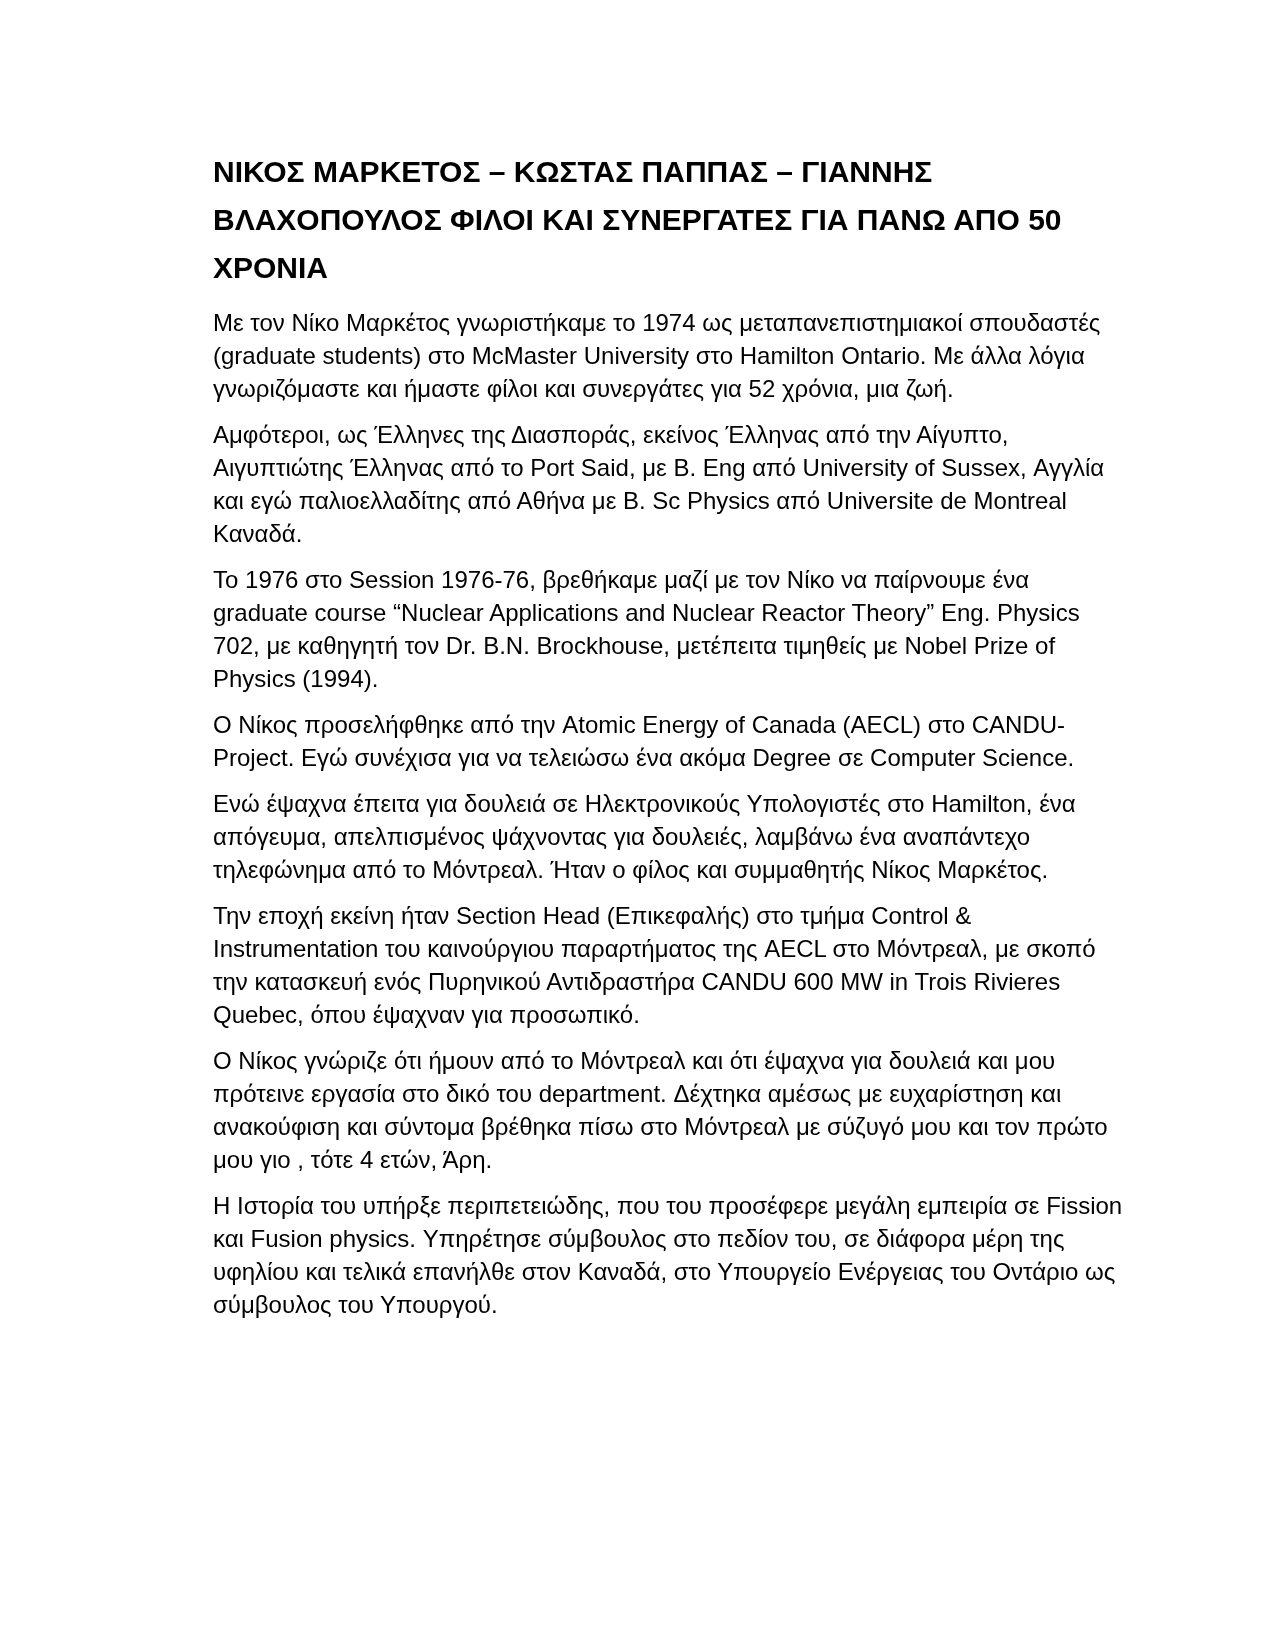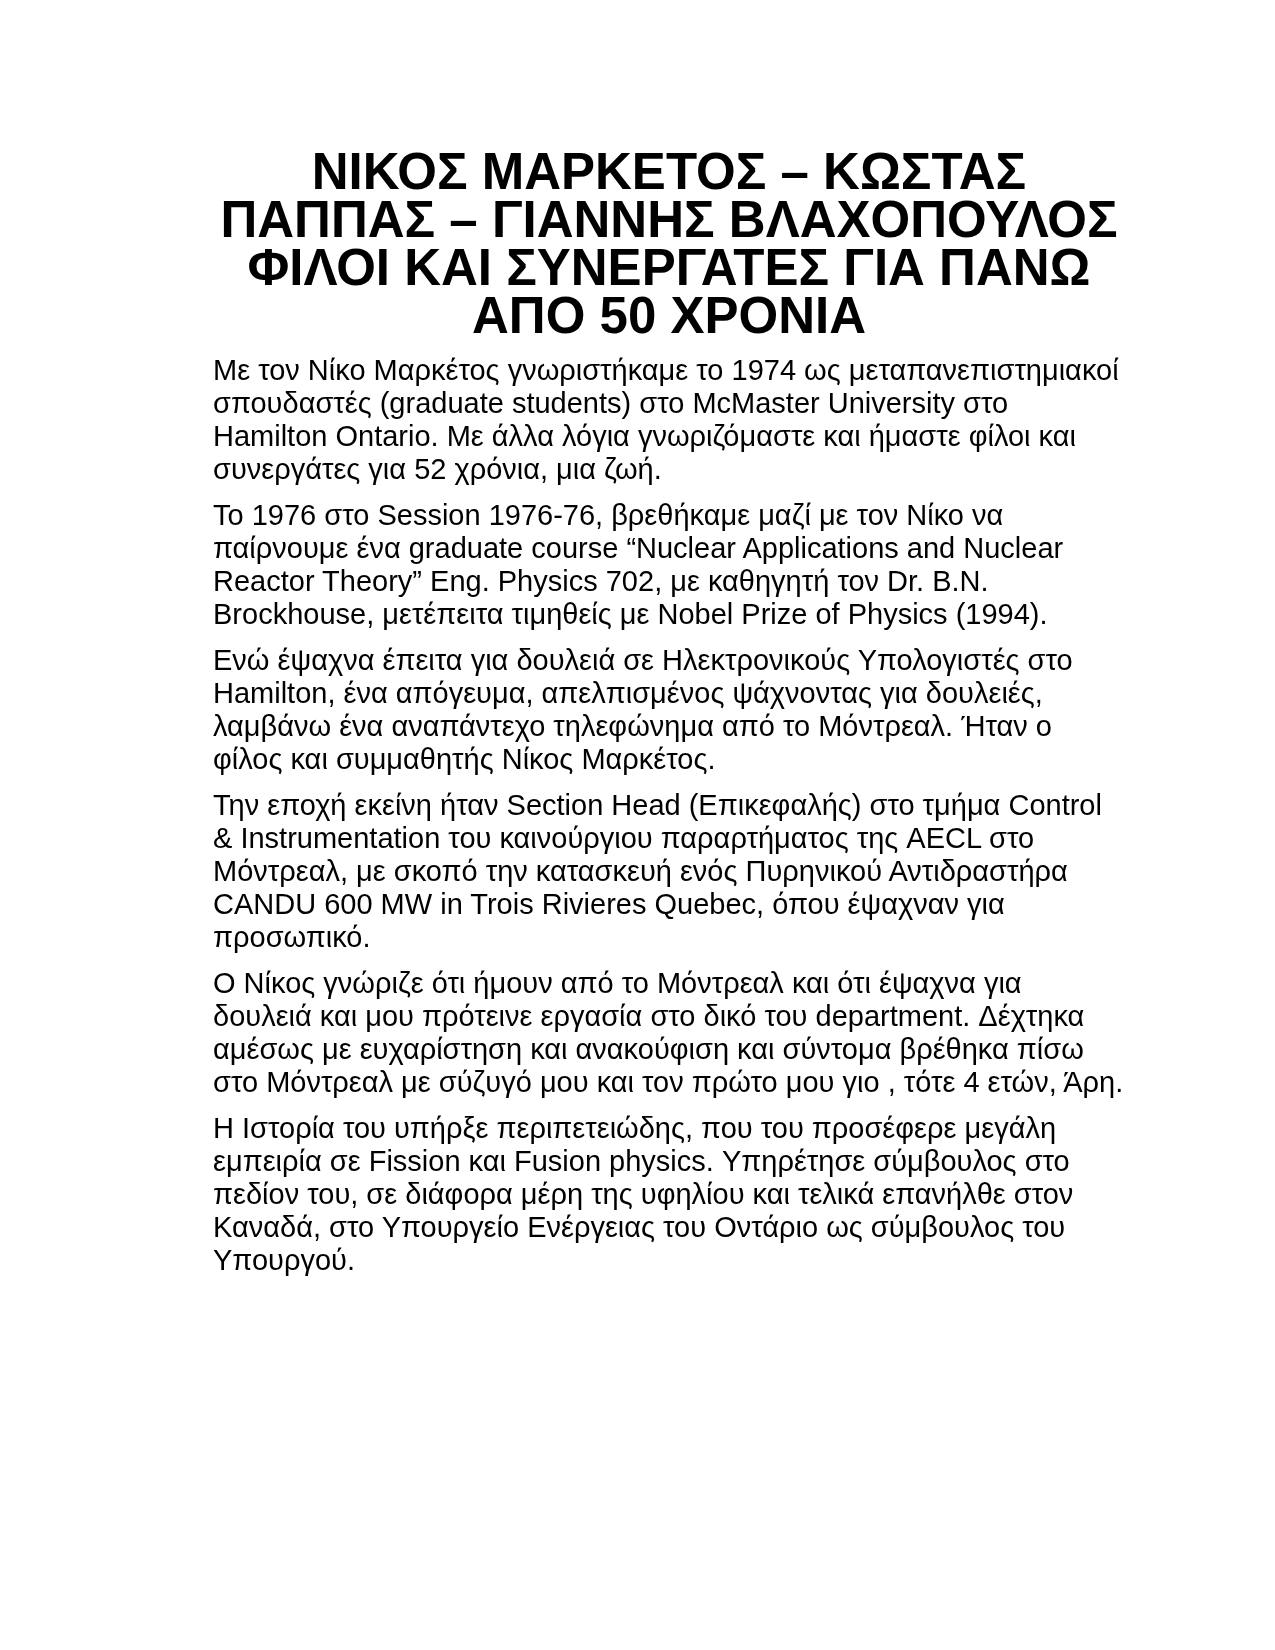--- a/index.html
+++ b/index.html
@@ -16,45 +16,46 @@
     font-family: "Liberation Sans", sans-serif;
     overflow: hidden;
   }
   .content {
     position: absolute;
     left: 213px;
     top: 148px;
     width: 912px;
   }
   .doc-title {
-    font-size: 51px;
+    font-size: 30px;
     line-height: 48px;
     font-weight: bold;
-    text-align: center;
     margin: 0 0 14px 0;
     color: #000000;
   }
   .doc-body p {
-    font-size: 29px;
+    font-size: 24px;
     line-height: 33px;
     margin: 0 0 13px 0;
     color: #000000;
     text-align: left;
   }
   .doc-body span.italic {
   }
 </style>
 </head>
 <body>
 
 <div class="page">
   <div class="content">
     <h1 class="doc-title">ΝΙΚΟΣ ΜΑΡΚΕΤΟΣ – ΚΩΣΤΑΣ ΠΑΠΠΑΣ – ΓΙΑΝΝΗΣ ΒΛΑΧΟΠΟΥΛΟΣ ΦΙΛΟΙ ΚΑΙ ΣΥΝΕΡΓΑΤΕΣ ΓΙΑ ΠΑΝΩ ΑΠΟ 50 ΧΡΟΝΙΑ</h1>
     <div class="doc-body">
         <p><span>Με τον Νίκο Μαρκέτος γνωριστήκαμε το 1974 ως μεταπανεπιστημιακοί σπουδαστές (graduate students) στο McMaster University στο Hamilton Ontario. Με άλλα λόγια γνωριζόμαστε και ήμαστε φίλοι και συνεργάτες για 52 χρόνια, μια ζωή.</span></p>
+        <p><span>Αμφότεροι, ως Έλληνες της Διασποράς, εκείνος Έλληνας από την Αίγυπτο, Αιγυπτιώτης Έλληνας από το Port Said, με B. Eng από University of Sussex, Αγγλία και εγώ παλιοελλαδίτης από Αθήνα με B. Sc Physics από Universite de Montreal Καναδά.</span></p>
         <p><span>Το 1976 στο Session 1976-76, βρεθήκαμε μαζί με τον Νίκο να παίρνουμε ένα graduate course “</span><span class="italic">Nuclear Applications and Nuclear Reactor Theory</span><span>” Eng. Physics 702, με καθηγητή τον Dr. B.N. Brockhouse, μετέπειτα τιμηθείς με Nobel Prize of Physics (1994).</span></p>
+        <p><span>Ο Νίκος προσελήφθηκε από την Atomic Energy of Canada (AECL) στο CANDU-Project. Εγώ συνέχισα για να τελειώσω ένα ακόμα Degree σε Computer Science.</span></p>
         <p><span>Ενώ έψαχνα έπειτα για δουλειά σε Ηλεκτρονικούς Υπολογιστές στο Hamilton, ένα απόγευμα, απελπισμένος ψάχνοντας για δουλειές, λαμβάνω ένα αναπάντεχο τηλεφώνημα από το Μόντρεαλ. Ήταν ο φίλος και συμμαθητής Νίκος Μαρκέτος.</span></p>
         <p><span>Την εποχή εκείνη ήταν Section Head (Επικεφαλής) στο τμήμα Control &amp; Instrumentation του καινούργιου παραρτήματος της AECL στο Μόντρεαλ, με σκοπό την κατασκευή ενός Πυρηνικού Αντιδραστήρα CANDU 600 MW in Trois Rivieres Quebec, όπου έψαχναν για προσωπικό.</span></p>
         <p><span>Ο Νίκος γνώριζε ότι ήμουν από το Μόντρεαλ και ότι έψαχνα για δουλειά και μου πρότεινε εργασία στο δικό του department. Δέχτηκα αμέσως με ευχαρίστηση και ανακούφιση και σύντομα βρέθηκα πίσω στο Μόντρεαλ με σύζυγό μου και τον πρώτο μου γιο , τότε 4 ετών, Άρη.</span></p>
         <p><span>Η Ιστορία του υπήρξε περιπετειώδης, που του προσέφερε μεγάλη εμπειρία σε Fission και Fusion physics. Υπηρέτησε σύμβουλος στο πεδίον του,  σε διάφορα μέρη της υφηλίου και τελικά επανήλθε στον Καναδά, στο Υπουργείο Ενέργειας του Οντάριο ως σύμβουλος του Υπουργού.</span></p>
       </div>
   </div>
 </div>
 
 </body></html>

